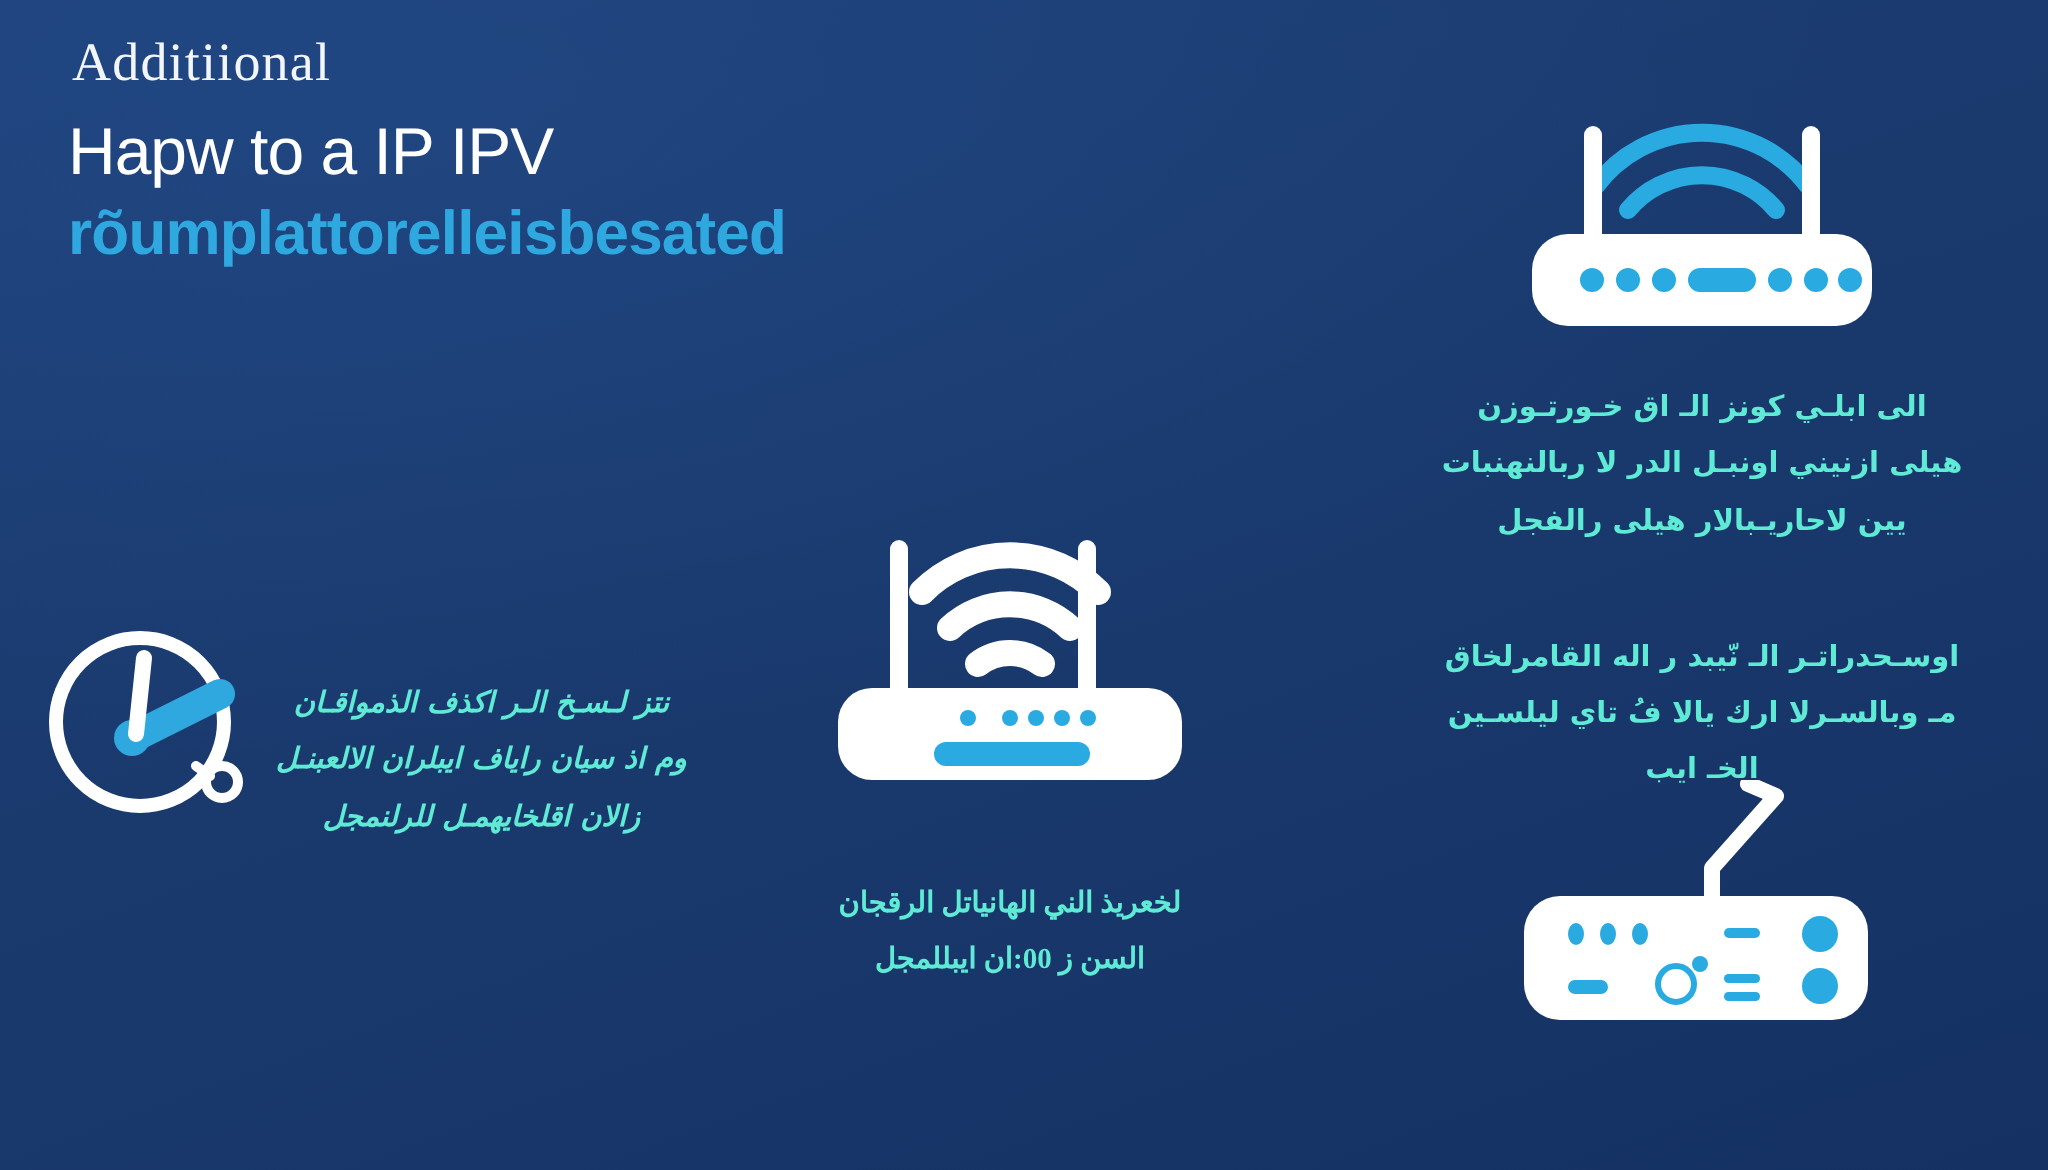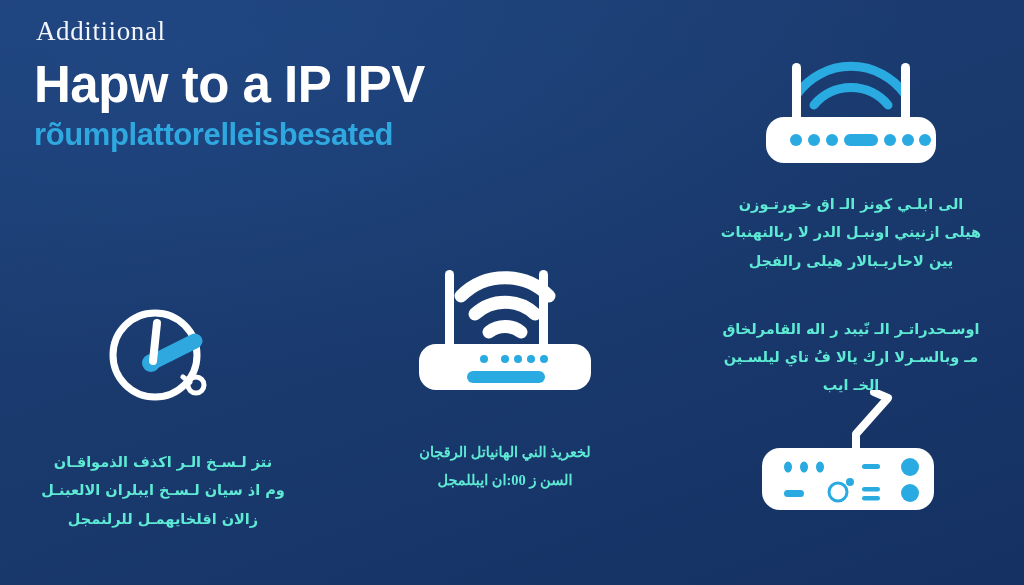--- a/index.html
+++ b/index.html
@@ -38,22 +38,22 @@
     font-family:"Liberation Serif", serif;
     color:#f2f5fa;
     font-size:27px;
     letter-spacing:.6px;
     line-height:1;
     margin:0 0 14px 2px;
     font-weight:400;
   }
   .headline{
     color:#ffffff;
-    font-size:51px;
-    font-weight:700;
+    font-size:33px;
+    font-weight:400;
     line-height:1.02;
     letter-spacing:-0.5px;
     margin:0 0 8px 0;
     white-space:nowrap;
   }
   .subhead{
     color:#2fa8e0;
     font-size:31px;
     font-weight:700;
     letter-spacing:-0.4px;
@@ -74,22 +74,23 @@
   }
   .ar span{display:block;white-space:nowrap;}
 
   
   .col-left{
     position:absolute;
     left:18px;
     top:300px;
     width:290px;
     display:flex;
-    flex-direction:column;
+    flex-direction:row;
     align-items:center;
+    font-style:italic;
   }
   .col-left .iconwrap{height:110px;display:flex;align-items:center;justify-content:center;}
   .col-left .ar{margin-top:38px;width:270px;}
 
   
   .col-mid{
     position:absolute;
     left:345px;
     top:240px;
     width:320px;
@@ -144,21 +145,21 @@
           <line x1="80" y1="74" x2="87" y2="79" stroke="#ffffff" stroke-width="5" stroke-linecap="round"></line>
 
           <path d="M48 60 L92 38" stroke="#2fa8e0" stroke-width="15" stroke-linecap="round"></path>
           <circle cx="48" cy="60" r="9" fill="#2fa8e0"></circle>
 
           <path d="M50 58 L54 20" stroke="#ffffff" stroke-width="8" stroke-linecap="round"></path>
         </svg>
       </div>
       <div class="ar">
         <span>نتز لـسـخ الـر اكذف الذمواقـان</span>
-        <span>وم اذ سيان لـسـخ ايبلران الالعبنـل</span>
+        <span>وم اذ سيان راياف ايبلران الالعبنـل</span>
         <span>زالان اقلخايهمـل للرلنمجل</span>
       </div>
     </div>
 
     <div class="col-mid">
       <div class="iconwrap">
         <svg width="200" height="160" viewBox="0 0 200 160">
 
           <path d="M56 56 A62 62 0 0 1 144 56" fill="none" stroke="#ffffff" stroke-width="13" stroke-linecap="round"></path>
           <path d="M70 74 A44 44 0 0 1 130 74" fill="none" stroke="#ffffff" stroke-width="13" stroke-linecap="round"></path>

